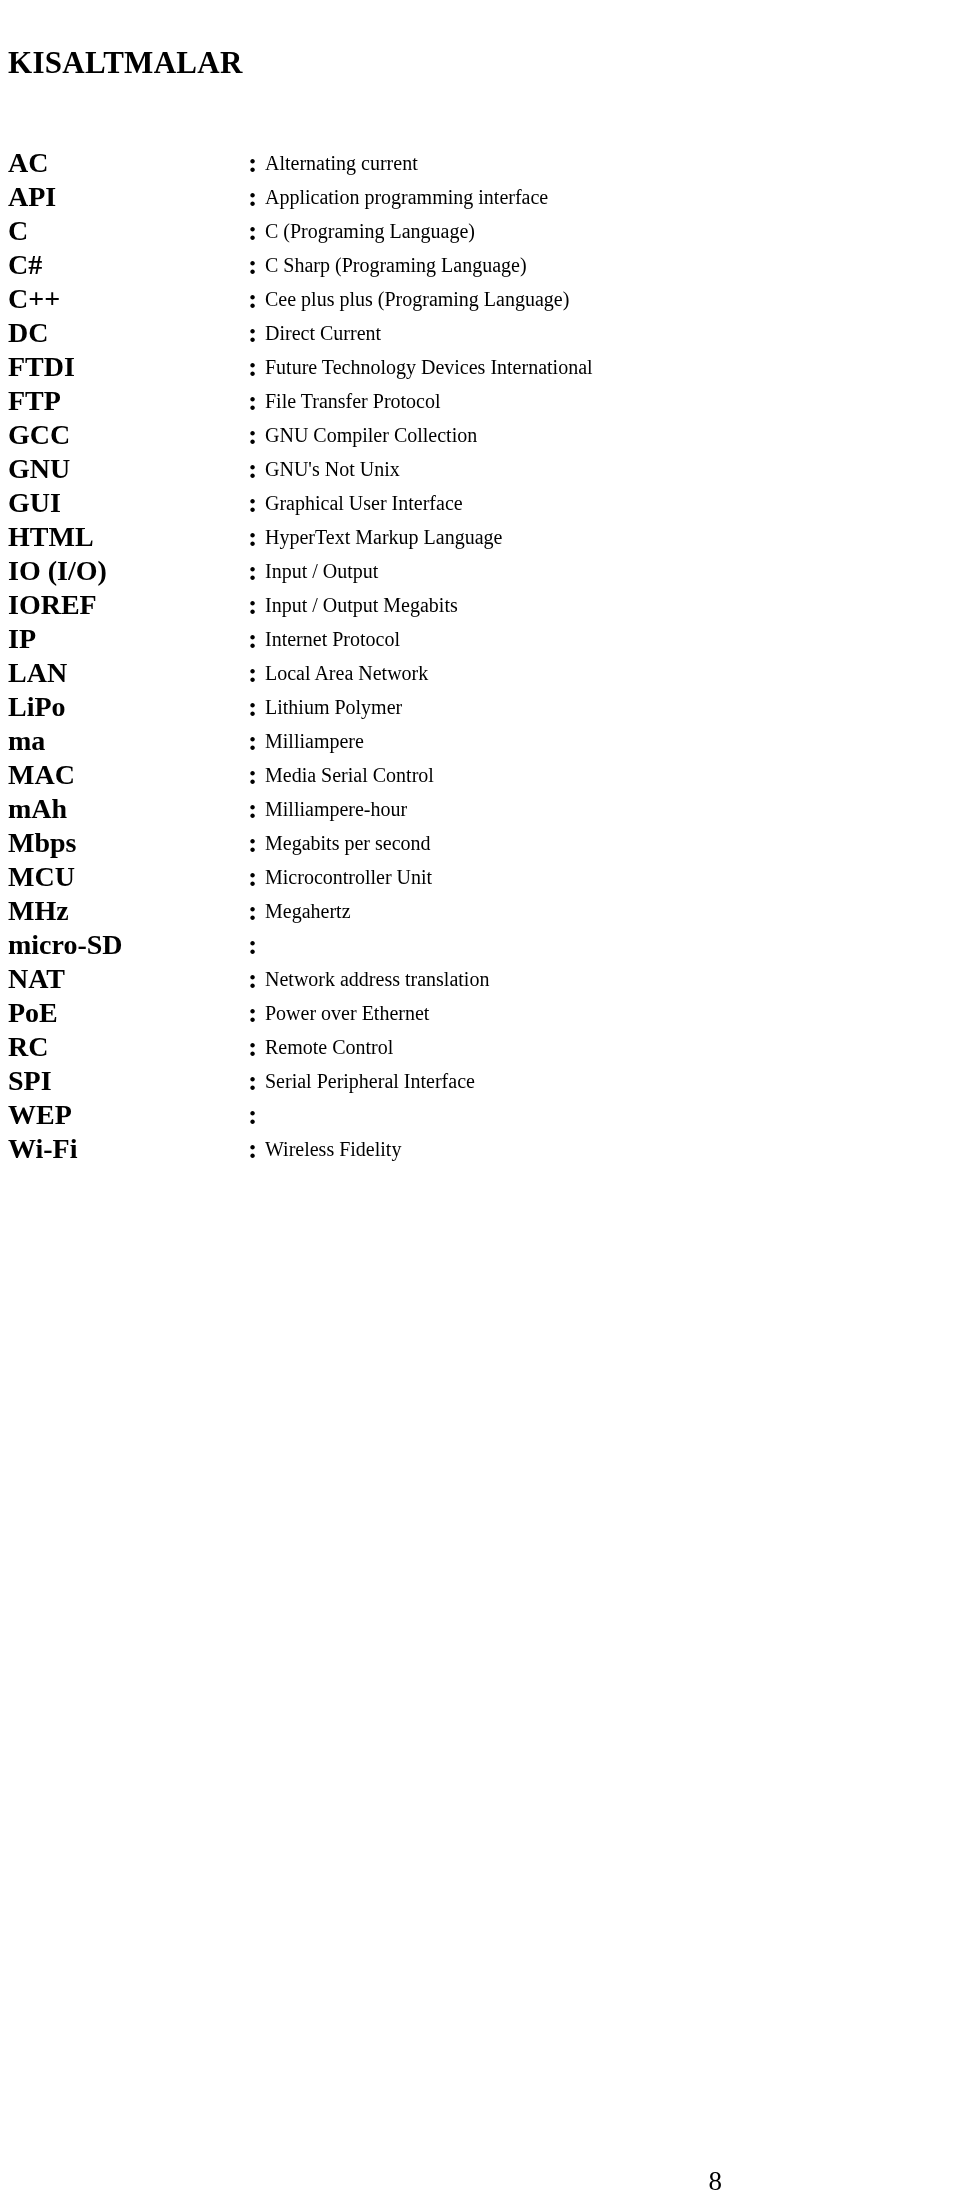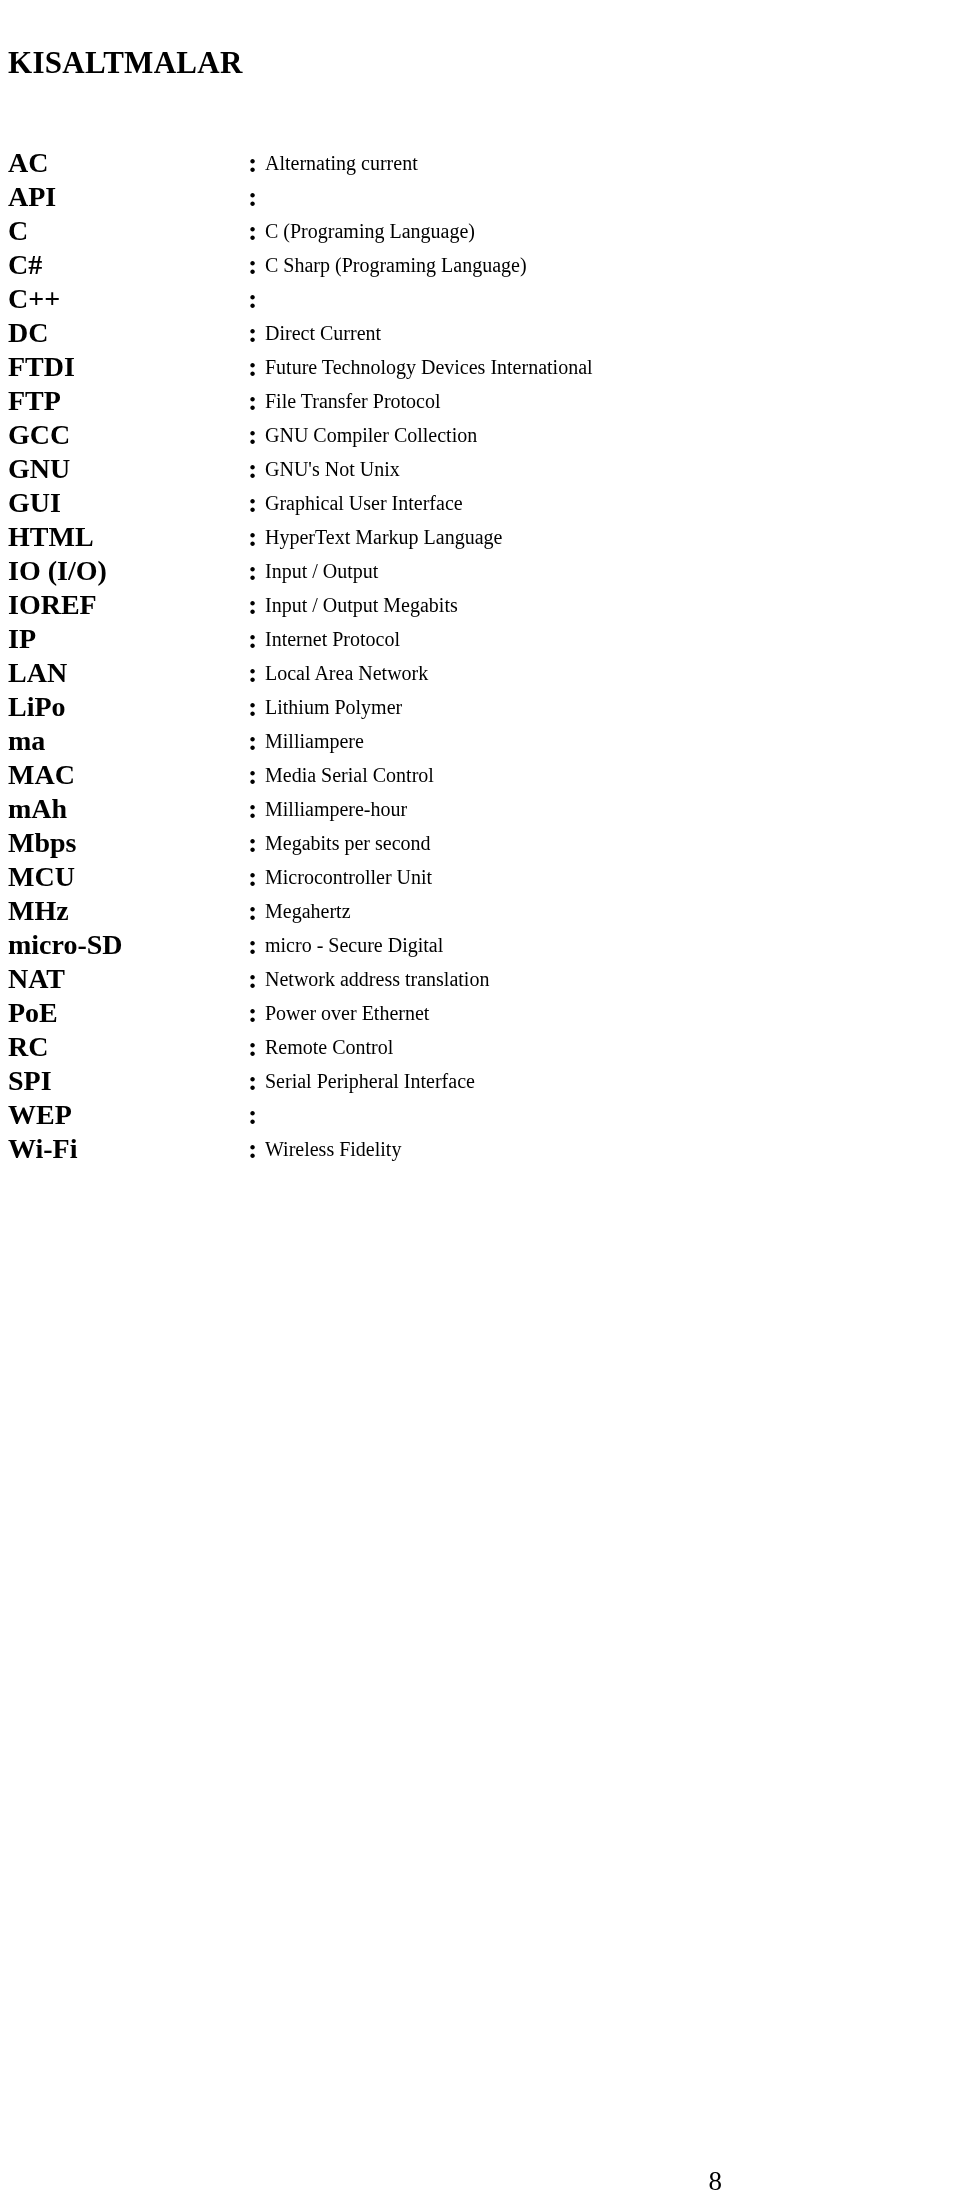--- a/index.html
+++ b/index.html
@@ -98,34 +98,36 @@
 
   <div id="abbr-list">
       <div class="abbr-row">
         <span class="abbr-term">AC</span>
         <span class="abbr-sep">:</span>
         <span class="abbr-def">Alternating current</span>
       </div>
       <div class="abbr-row">
         <span class="abbr-term">API</span>
         <span class="abbr-sep">:</span>
+        <span class="abbr-def">Application programming interface</span>
       </div>
       <div class="abbr-row">
         <span class="abbr-term">C</span>
         <span class="abbr-sep">:</span>
         <span class="abbr-def">C (Programing Language)</span>
       </div>
       <div class="abbr-row">
         <span class="abbr-term">C#</span>
         <span class="abbr-sep">:</span>
         <span class="abbr-def">C Sharp (Programing Language)</span>
       </div>
       <div class="abbr-row">
         <span class="abbr-term">C++</span>
         <span class="abbr-sep">:</span>
+        <span class="abbr-def">Cee plus plus (Programing Language)</span>
       </div>
       <div class="abbr-row">
         <span class="abbr-term">DC</span>
         <span class="abbr-sep">:</span>
         <span class="abbr-def">Direct Current</span>
       </div>
       <div class="abbr-row">
         <span class="abbr-term">FTDI</span>
         <span class="abbr-sep">:</span>
         <span class="abbr-def">Future Technology Devices International</span>
@@ -206,21 +208,20 @@
         <span class="abbr-def">Microcontroller Unit</span>
       </div>
       <div class="abbr-row">
         <span class="abbr-term">MHz</span>
         <span class="abbr-sep">:</span>
         <span class="abbr-def">Megahertz</span>
       </div>
       <div class="abbr-row">
         <span class="abbr-term">micro-SD</span>
         <span class="abbr-sep">:</span>
-        <span class="abbr-def">micro - Secure Digital</span>
       </div>
       <div class="abbr-row">
         <span class="abbr-term">NAT</span>
         <span class="abbr-sep">:</span>
         <span class="abbr-def">Network address translation</span>
       </div>
       <div class="abbr-row">
         <span class="abbr-term">PoE</span>
         <span class="abbr-sep">:</span>
         <span class="abbr-def">Power over Ethernet</span>

